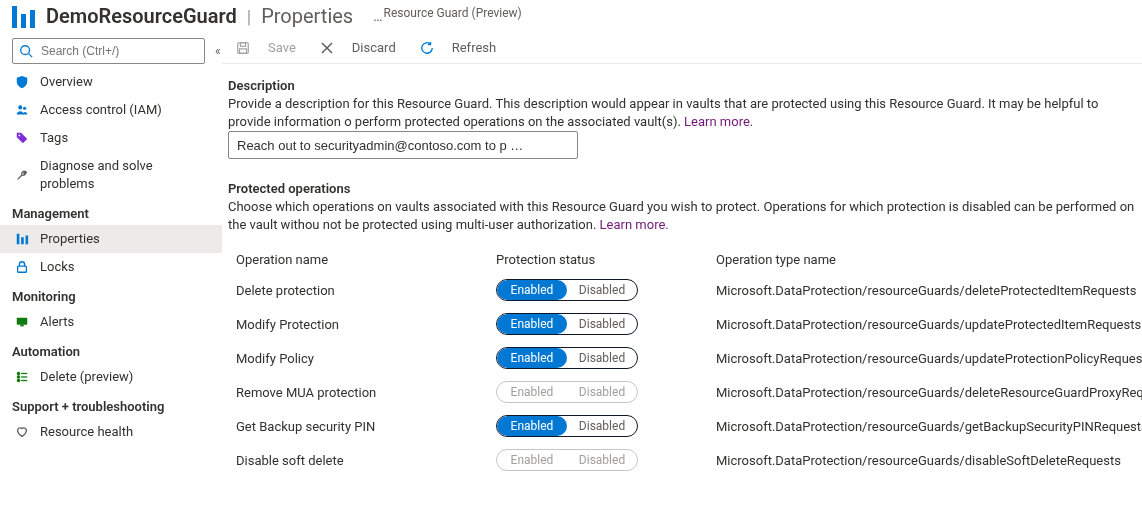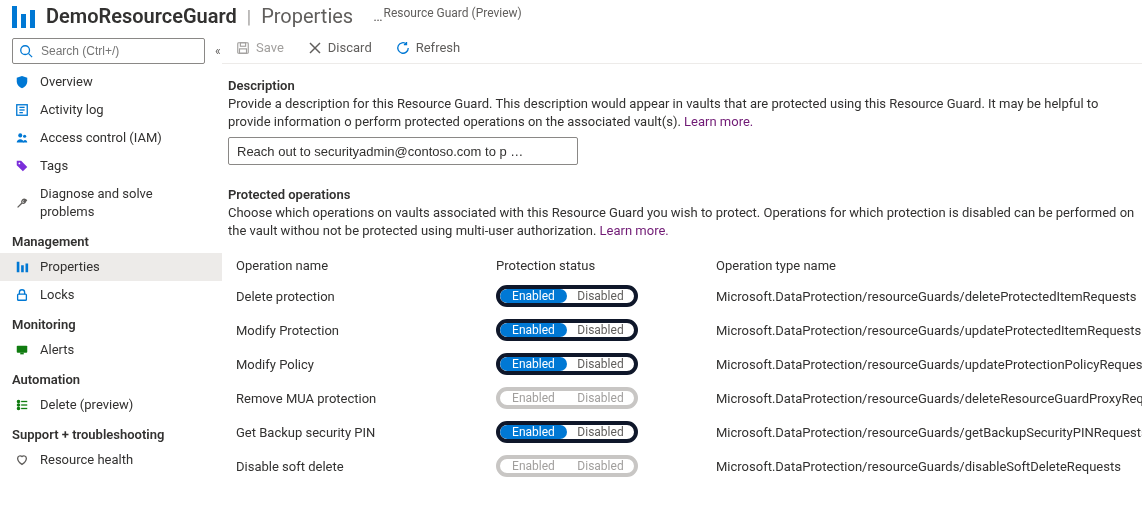--- a/index.html
+++ b/index.html
@@ -42,40 +42,40 @@
 
   .nav-list {}
   .nav-item { display: flex; align-items: center; gap: 10px; padding: 5px 12px 5px 14px; font-size: 13px; color: #323130; cursor: pointer; line-height: 18px; }
   .nav-item.selected { background: #edebe9; font-weight: 400; }
   .nav-item .icon { width: 16px; height: 16px; flex: 0 0 16px; display: inline-flex; align-items: center; justify-content: center; }
   .nav-group { font-size: 13px; font-weight: 600; color: #323130; padding: 8px 12px 4px 12px; }
 
   
   .main { flex: 1 1 auto; display: flex; flex-direction: column; overflow: hidden; }
   .cmdbar { border-bottom: 1px solid #edebe9; padding: 6px 10px; display: flex; gap: 16px; align-items: center; }
-  .cmdbtn { display: flex; align-items: center; gap: 6px; color: #605e5c; font-size: 13px; cursor: pointer; padding: 2px 4px; }
+  .cmdbtn { display: flex; align-items: center; gap: 18px; color: #605e5c; font-size: 13px; cursor: pointer; padding: 2px 4px; }
   .cmdbtn.disabled { color: #a19f9d; cursor: default; }
   .cmdbtn .icon { width: 14px; height: 14px; display: inline-flex; align-items: center; justify-content: center; }
 
   .content { padding: 14px 6px 6px 6px; overflow: auto; flex: 1; }
   .section-head { font-weight: 600; font-size: 13px; margin-bottom: 2px; }
   .section-body { font-size: 13px; color: #323130; line-height: 18px; }
   .section-body a.lm { color: #701a75; text-decoration: none; cursor: pointer; }
 
-  .desc-input-wrap { margin-top: 6px; }
+  .desc-input-wrap { margin-top: 0; }
   .desc-input { width: 350px; height: 28px; border: 1px solid #8a8886; border-radius: 2px; padding: 0 8px; font-size: 13px; color: #323130; }
 
   .sectionspacer { height: 22px; }
 
   .ops-table { margin-top: 12px; }
   .ops-header-row, .ops-row { display: grid; grid-template-columns: 260px 220px 1fr; align-items: center; }
   .ops-header-row { font-weight: 400; padding: 6px 8px; font-size: 13px; }
   .ops-row { padding: 6px 8px; font-size: 13px; }
 
-  .toggle { display: inline-flex; border: 4px solid #0f172a; border-radius: 20px; overflow: hidden; height: 22px; width: 142px; font-size: 12px; }
+  .toggle { display: inline-flex; border: 1px solid #0f172a; border-radius: 20px; overflow: hidden; height: 22px; width: 142px; font-size: 12px; }
   .toggle .opt { flex: 1; display: flex; align-items: center; justify-content: center; padding: 0 8px; color: #605e5c; cursor: pointer; }
   .toggle .opt.sel { background: #0078d4; color: #fff; border-radius: 20px; }
   .toggle.disabled { border-color: #c8c6c4; }
   .toggle.disabled .opt { color: #a19f9d; cursor: default; }
   .toggle.disabled .opt.sel { background: transparent; color: #a19f9d; }
 
   svg { display: block; }
 </style>
 </head>
 <body>
@@ -121,31 +121,20 @@
           <div class="nav-item">
             <span class="icon">
               <svg width="14" height="14" viewBox="0 0 16 16" fill="#0078d4">
                 <path d="M8 1l6 2v4c0 4-3 7-6 8-3-1-6-4-6-8V3l6-2z"></path>
               </svg>
             </span>
             <span>Overview</span>
           </div>
           <div class="nav-item">
             <span class="icon">
-              <svg width="14" height="14" viewBox="0 0 16 16" fill="none" stroke="#0078d4" stroke-width="1.5">
-                <rect x="2" y="2" width="12" height="12"></rect>
-                <line x1="5" y1="5" x2="11" y2="5"></line>
-                <line x1="5" y1="8" x2="11" y2="8"></line>
-                <line x1="5" y1="11" x2="9" y2="11"></line>
-              </svg>
-            </span>
-            <span>Activity log</span>
-          </div>
-          <div class="nav-item">
-            <span class="icon">
               <svg width="14" height="14" viewBox="0 0 16 16" fill="#0078d4">
                 <circle cx="6" cy="5" r="2.3"></circle>
                 <circle cx="11" cy="6" r="1.8"></circle>
                 <path d="M2 13c0-2 2-3.5 4-3.5s4 1.5 4 3.5"></path>
                 <path d="M9 13c0-1.5 1.2-2.7 2.5-2.7S14 11.5 14 13"></path>
               </svg>
             </span>
             <span>Access control (IAM)</span>
           </div>
           <div class="nav-item">

